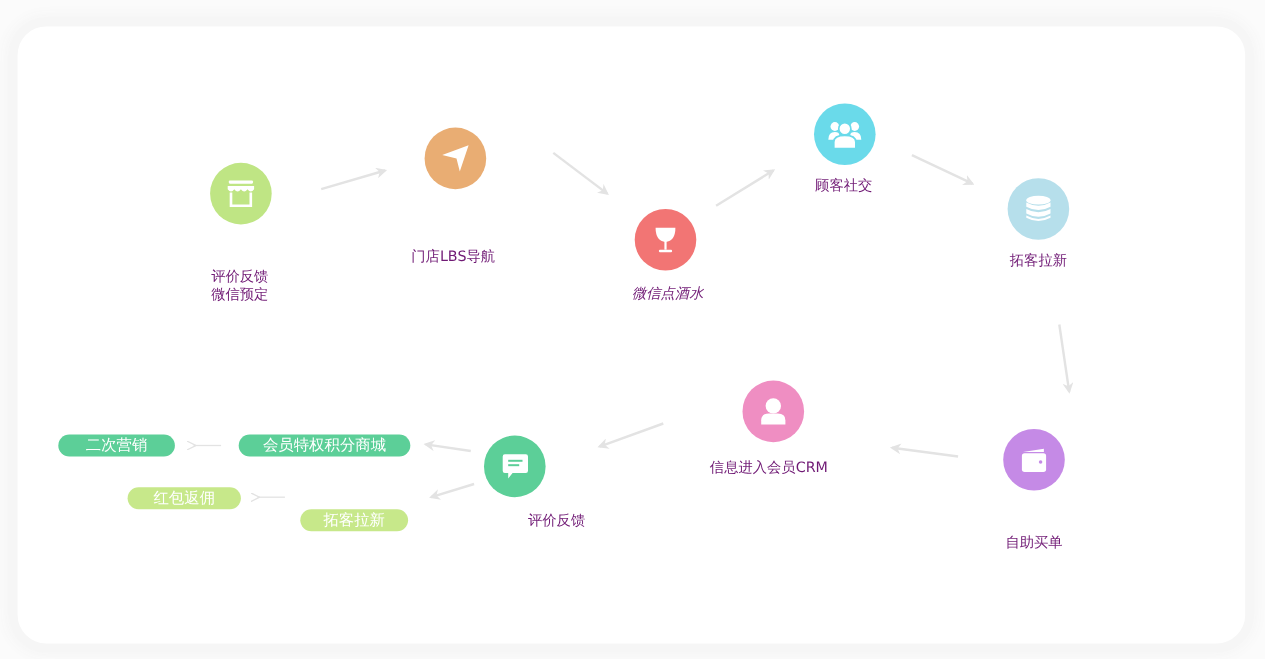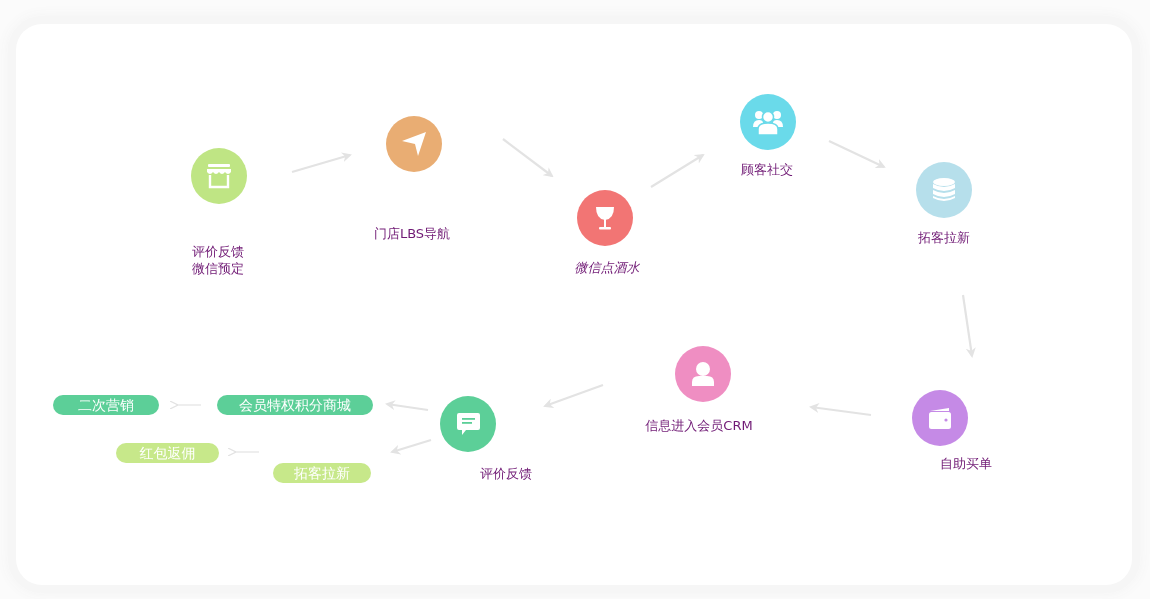--- a/index.html
+++ b/index.html
@@ -126,21 +126,21 @@
   </div>
 
   <div class="node">
     <div class="circle" style="left:912px; top:390px; background:#c58ae6;">
       <svg width="30" height="30" viewBox="0 0 30 30">
         <path d="M5,8 L24,5 L24,8 Z" fill="#fff"></path>
         <rect x="4" y="9" width="22" height="17" rx="2.5" fill="#fff"></rect>
         <circle cx="21" cy="17" r="1.6" fill="#c58ae6"></circle>
       </svg>
     </div>
-    <div class="label" style="left:940px; top:454px;margin-left:26px;">自助买单</div>
+    <div class="label" style="left:940px; top:484px;">自助买单</div>
   </div>
 
   <div class="node">
     <div class="circle" style="left:675px; top:346px; background:#ef8ec2;">
       <svg width="30" height="30" viewBox="0 0 30 30">
         <circle cx="15" cy="10" r="7" fill="#fff"></circle>
         <path d="M4,27 L4,23 Q4,17 11,17 L19,17 Q26,17 26,23 L26,27 Z" fill="#fff"></path>
       </svg>
     </div>
     <div class="label" style="left:699px; top:416px;">信息进入会员CRM</div>

